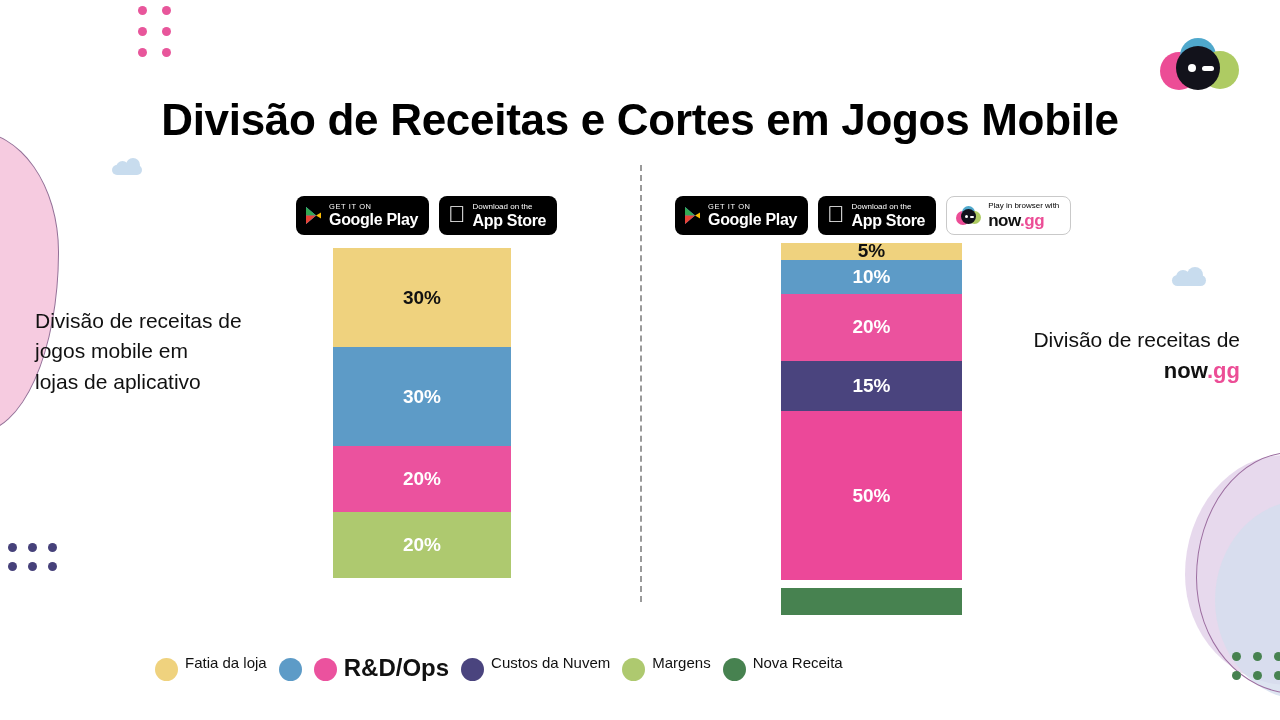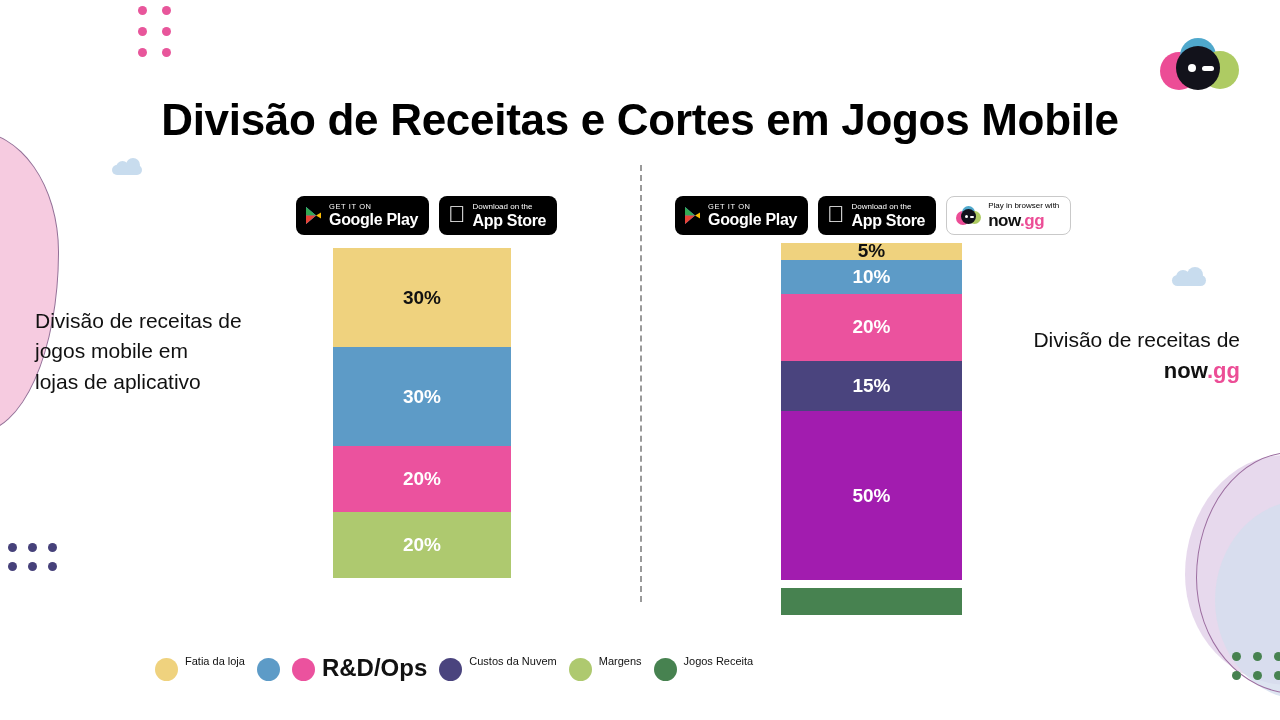--- a/index.html
+++ b/index.html
@@ -151,21 +151,21 @@
   .caption-right .brand-now{color:#111;}
   .caption-right .brand-gg{color:#EC4D96;}
 
   
   .legend{
     position:absolute;left:155px;top:655px;width:980px;
     display:flex;align-items:flex-start;gap:12px;
   }
   .legend-item{display:flex;align-items:flex-start;gap:7px;}
   .legend-dot{width:23px;height:23px;border-radius:50%;flex:none;margin-top:3px;}
-  .legend-label{font-size:11px;color:#111;line-height:1.12;white-space:pre-line;}
+  .legend-label{font-size:15px;color:#111;line-height:1.12;white-space:pre-line;}
   .legend-label.bold{font-weight:bold;font-size:24px;}
 </style>
 </head>
 <body>
 
 <div id="slide">
 
   <div class="deco blob-left"></div>
   <div class="deco blob-right-a"></div>
   <div class="deco blob-right-b"></div>
@@ -307,21 +307,21 @@
       </div>
       <div class="seg" style="background: rgb(93, 155, 199); height: 33.7px; align-items: center;">
         <span>10%</span>
       </div>
       <div class="seg" style="background: rgb(235, 82, 158); height: 67.4px;">
         <span>20%</span>
       </div>
       <div class="seg" style="background: rgb(74, 68, 126); height: 50.55px;">
         <span>15%</span>
       </div>
-      <div class="seg" style="background: #a21caf; height: 168.5px;">
+      <div class="seg" style="background: #ec4899; height: 168.5px;">
         <span>50%</span>
       </div>
     </div>
   <div class="extra-bar" style="background: rgb(71, 130, 80);"></div>
 
   <div class="caption caption-left" style="white-space:pre-line;">Divisão de receitas de
 jogos mobile em
 lojas de aplicativo</div>
 
   <div class="caption caption-right">
@@ -344,17 +344,17 @@
       <div class="legend-item">
         <span class="legend-dot" style="background: rgb(74, 68, 126);"></span>
         <span class="legend-label">Custos da Nuvem</span>
       </div>
       <div class="legend-item">
         <span class="legend-dot" style="background: rgb(174, 201, 111);"></span>
         <span class="legend-label">Margens</span>
       </div>
       <div class="legend-item">
         <span class="legend-dot" style="background: rgb(71, 130, 80);"></span>
-        <span class="legend-label">Jogos Receita</span>
+        <span class="legend-label">Nova Receita</span>
       </div>
     </div>
 
 </div>
 
 </body></html>

